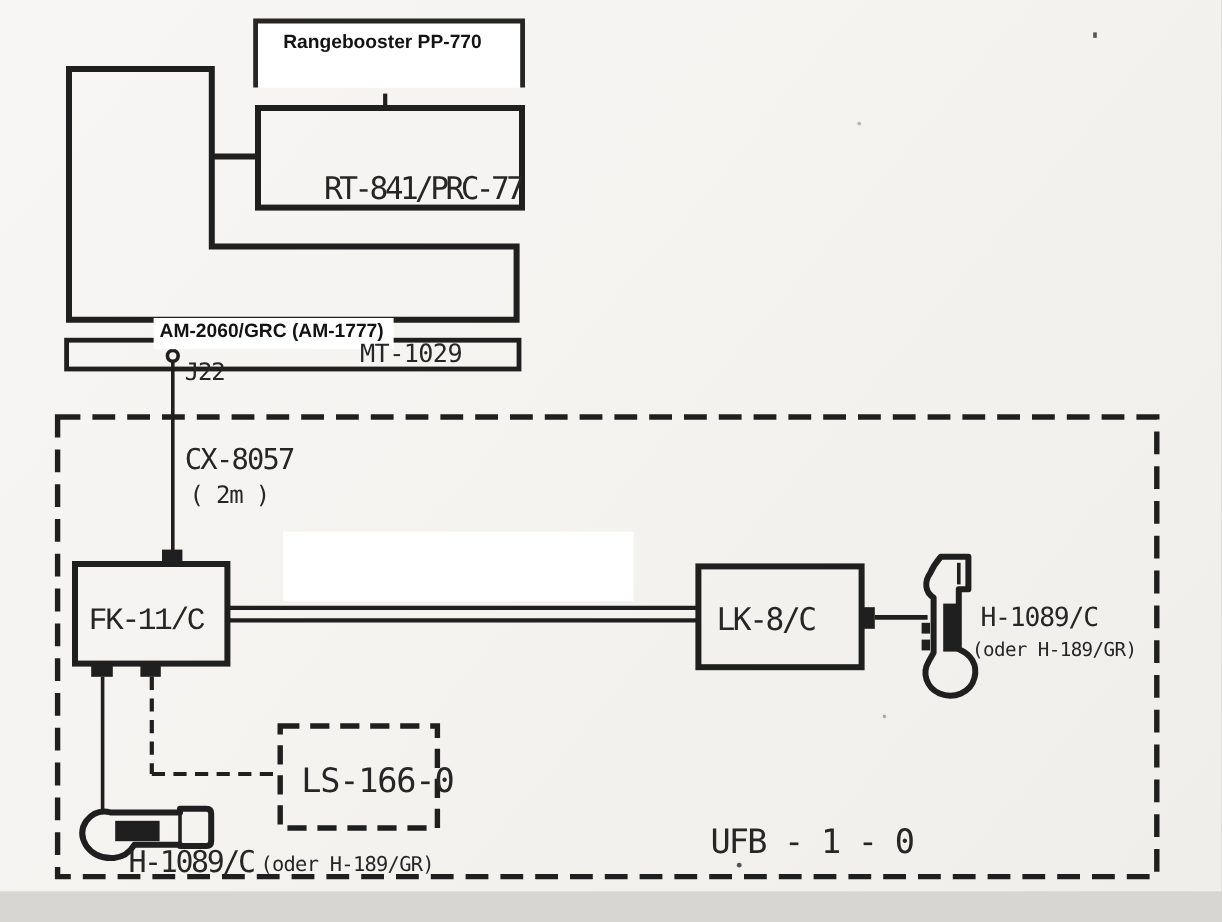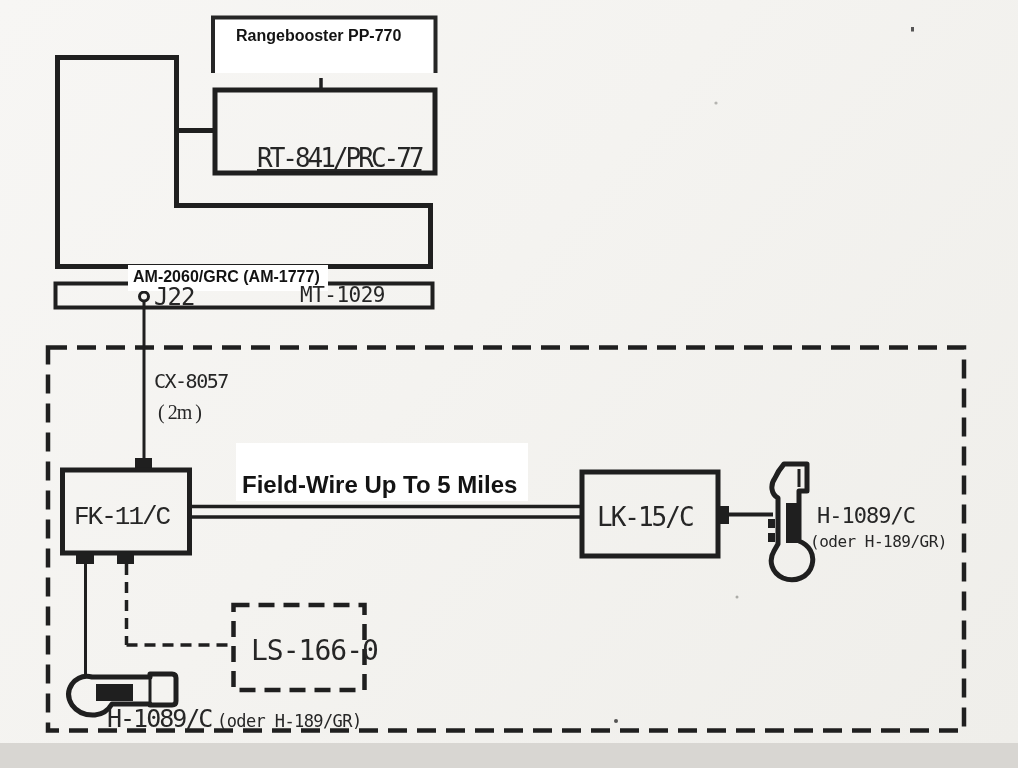--- a/index.html
+++ b/index.html
@@ -88,42 +88,42 @@
     <rect x="96" y="684" width="37" height="17" fill="#1f1f1f"></rect>
 
     <rect x="911" y="27" width="3" height="4.5" fill="#3a3a3a" opacity="0.85"></rect>
     <circle cx="716" cy="103" r="1.6" fill="#9a9a96" opacity="0.7"></circle>
     <circle cx="616" cy="721" r="2" fill="#2c2c2c" opacity="0.8"></circle>
     <circle cx="737" cy="597" r="1.5" fill="#8e8e8a" opacity="0.7"></circle>
   </svg>
 
   <div class="txt boldlabel" style="left:236px;top:28px;font-size:16px;">Rangebooster PP-770</div>
 
-  <div class="txt stencil" style="left:257px;top:145px;font-size:26px;letter-spacing:-3px;text-decoration:underline;">RT-841/PRC-77</div>
+  <div class="txt stencil" style="left:270px;top:145px;font-size:26px;letter-spacing:-3px;">RT-841/PRC-77</div>
 
   <div class="txt boldlabel whitebg" style="left:128px;top:221px;font-size:16px;padding:4px 8px 6px 5px;margin-top:44px;">AM-2060/GRC (AM-1777)</div>
 
-  <div class="txt stencil" style="left:154px;top:285px;font-size:24px;letter-spacing:-1px;">J22</div>
+  <div class="txt stencil" style="left:154px;top:300px;font-size:20px;letter-spacing:-1px;">J22</div>
 
   <div class="txt stencil" style="left:300px;top:285px;font-size:21px;letter-spacing:-0.5px;">MT-1029</div>
 
-  <div class="txt stencil" style="left:154px;top:371px;font-size:20px;letter-spacing:-1.5px;">CX-8057</div>
+  <div class="txt stencil" style="left:154px;top:371px;font-size:24px;letter-spacing:-1.5px;">CX-8057</div>
 
-  <div class="txt stencil" style="left:158px;top:402px;font-size:20px;letter-spacing:-1px;font-family:Liberation Serif, serif;">( 2m )</div>
+  <div class="txt stencil" style="left:158px;top:402px;font-size:20px;letter-spacing:-1px;">( 2m )</div>
 
   <div class="txt stencil" style="left:74px;top:504px;font-size:26px;letter-spacing:-2px;font-family:Liberation Mono, monospace;">FK-11/C</div>
 
-  <div class="txt boldlabel" style="left:242px;top:473px;font-size:24px;">Field-Wire Up To 5 Miles</div>
 
-  <div class="txt stencil" style="left:597px;top:504px;font-size:26px;letter-spacing:-2px;">LK-15/C</div>
+  <div class="txt stencil" style="left:597px;top:504px;font-size:26px;letter-spacing:-2px;">LK-8/C</div>
 
   <div class="txt stencil" style="left:817px;top:505px;font-size:22px;letter-spacing:-1px;">H-1089/C</div>
 
   <div class="txt stencil" style="left:810px;top:534px;font-size:16px;letter-spacing:-0.5px;">(oder H-189/GR)</div>
 
   <div class="txt stencil" style="left:251px;top:637px;font-size:28px;letter-spacing:-1px;">LS-166-0</div>
 
   <div class="txt stencil" style="left:107px;top:706px;font-size:25px;letter-spacing:-2px;">H-1089/C</div>
 
   <div class="txt stencil" style="left:217px;top:713px;font-size:17px;letter-spacing:-0.6px;">(oder H-189/GR)</div>
 
+  <div class="txt stencil" style="left:592px;top:688px;font-size:28px;letter-spacing:-1.5px;">UFB - 1 - 0</div>
 
 </div>
 
 </body></html>

